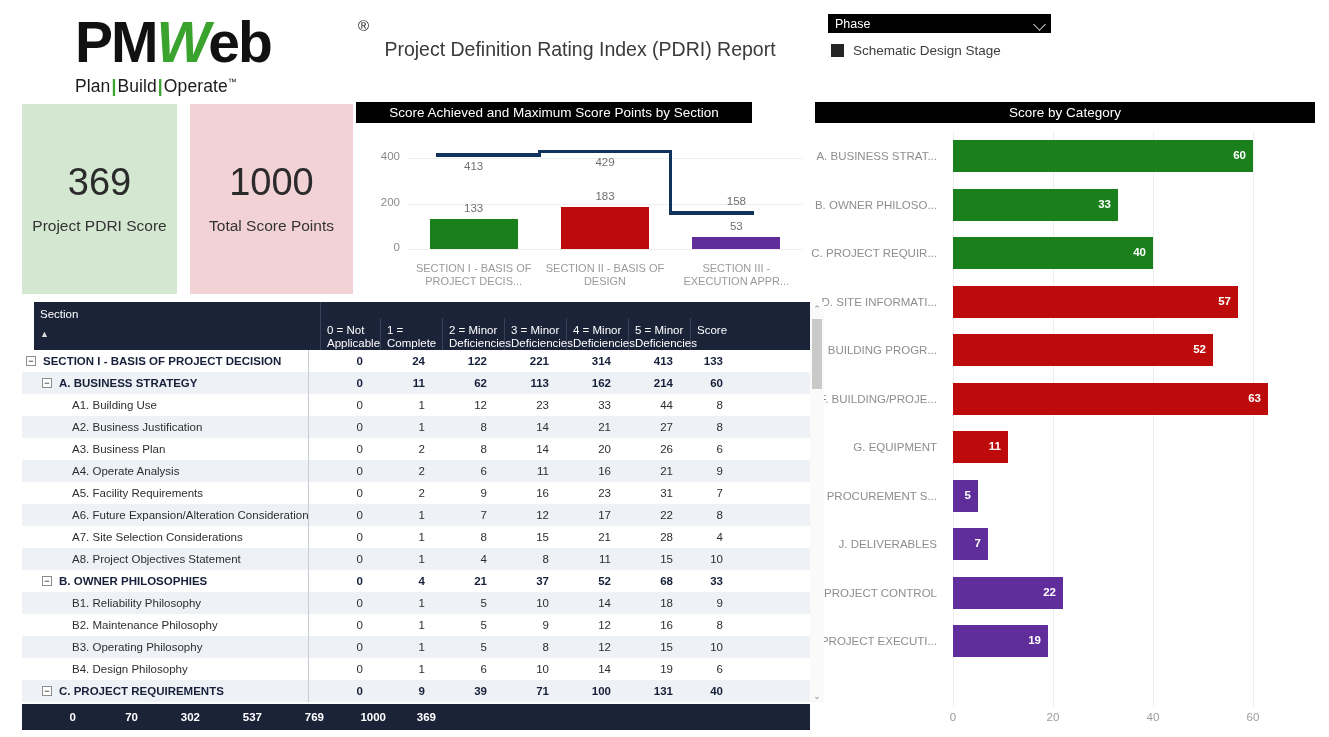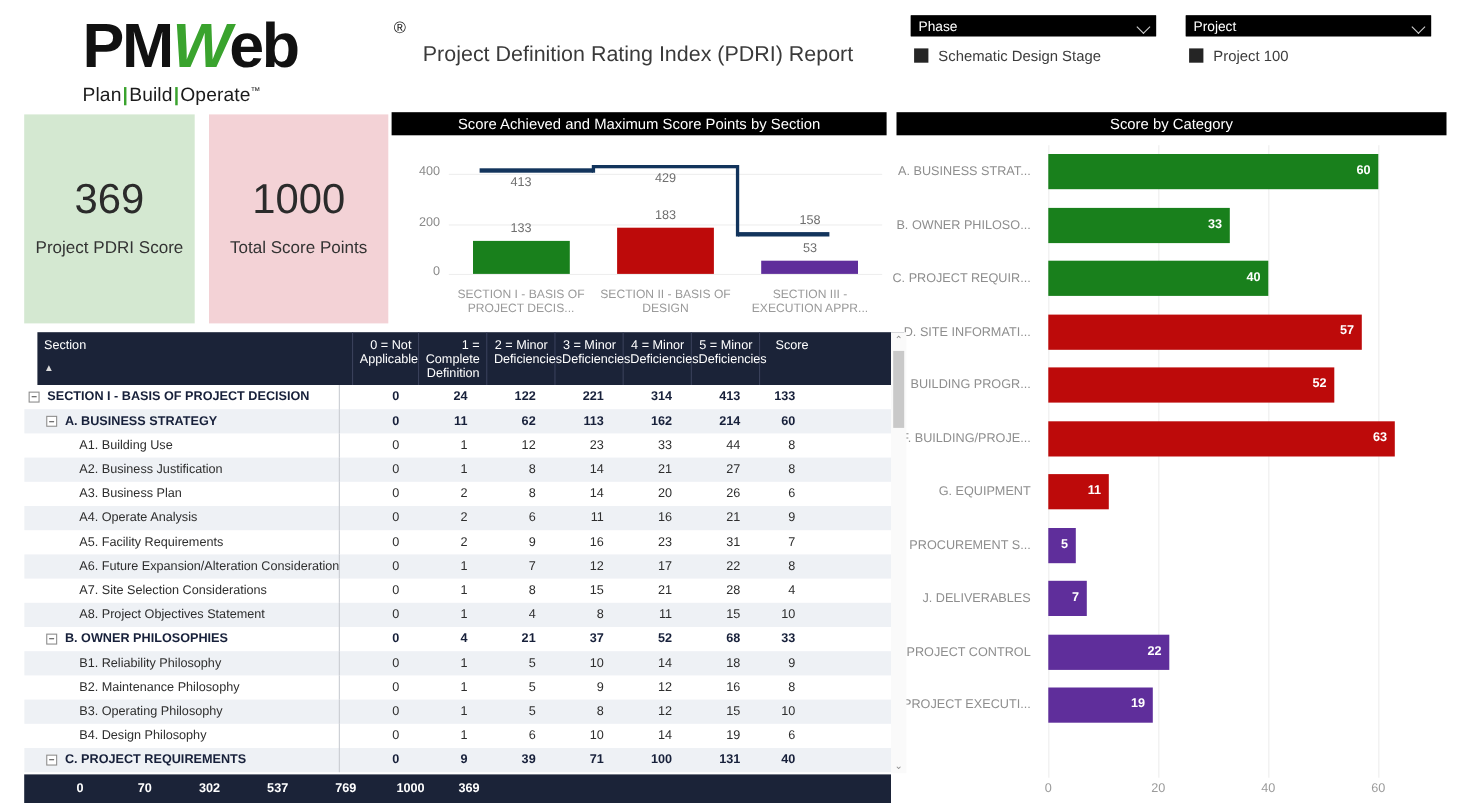--- a/index.html
+++ b/index.html
@@ -50,21 +50,21 @@
   .kpi.green { left: 22px; width: 155px; background: #d4e8d1; }
   .kpi.pink  { left: 190px; width: 163px; background: #f3d2d6; }
   .kpi-value { font-size: 38px; color: #2b2b2b; font-weight: 400; line-height: 1; }
   .kpi-label { font-size: 15.5px; color: #333; margin-top: 16px; }
 
   
   .panel-header {
     position: absolute; background: #000; color: #fff;
     font-size: 13.5px; text-align: center; height: 21px; line-height: 21px; font-weight: 400;
   }
-  .panel-header.combo { left: 356px; top: 102px; width: 450px; }
+  .panel-header.combo { left: 356px; top: 102px; width: 396px; }
   .panel-header.cat   { left: 815px; top: 102px; width: 500px; }
 
   
   .combo-chart { position: absolute; left: 356px; top: 124px; width: 450px; height: 172px; }
   .c-gridline { position: absolute; left: 52px; right: 4px; height: 1px; background: #eeeeee; }
   .c-ylabel { position: absolute; left: 0; width: 44px; text-align: right; font-size: 11.5px; color: #8a8a8a; }
   .c-bar { position: absolute; bottom: 0; }
   .c-datalabel { position: absolute; font-size: 11.5px; color: #6f6f6f; text-align: center; }
   .c-xlabel { position: absolute; font-size: 11px; color: #9a9a9a; text-align: center; line-height: 13px; }
   .c-line { position: absolute; background: #12345c; }
@@ -83,21 +83,21 @@
   .cat-val { position: absolute; right: 7px; top: 9px; font-size: 11.5px; color: #fff; font-weight: 700; }
 
   
   .tbl { position: absolute; left: 22px; top: 302px; width: 788px; height: 428px; }
   .tbl-head {
     position: absolute; left: 12px; top: 0; width: 788px; height: 48px;
     background: #1b2338; color: #fff; display: flex;
   }
   .th { font-size: 11.5px; line-height: 13px; padding: 6px 6px 0 6px; position: relative; }
   .th.sec { width: 287px; border-right: 1px solid #39405a; }
-  .th.num { width: 62px; text-align: right; border-right: 1px solid #39405a; }
+  .th.num { width: 62px; text-align: left; border-right: 1px solid #39405a; margin-top: 16px; }
   .th.w-not { width: 60px; }
   .th.w-scr { width: 50px; border-right: none; }
   .th .sortarrow { position: absolute; left: 6px; top: 26px; font-size: 9px; color: #dcdcdc; }
   .tbl-body { position: absolute; left: 0; top: 48px; width: 788px; height: 353px; overflow: hidden; background: #fff; }
   .trow { display: flex; height: 22px; align-items: center; font-size: 11.5px; color: #2e2e2e; }
   .trow.alt { background: #eef1f5; }
   .trow.grp { font-weight: 700; color: #17203a; }
   .tc { padding: 0 6px; }
   .tc.sec { width: 287px; border-right: 1px solid #c9ccd2; height: 22px; line-height: 22px;
             display: flex; align-items: center; white-space: nowrap; overflow: hidden; }
@@ -144,30 +144,20 @@
     <div class="slicer-head">
       <span>Phase</span>
       <span class="chev"></span>
     </div>
     <div class="slicer-item">
       <span class="slicer-box"></span>
       <span class="slicer-label">Schematic Design Stage</span>
     </div>
   </div>
 
-  <div class="slicer project">
-    <div class="slicer-head">
-      <span>Project</span>
-      <span class="chev"></span>
-    </div>
-    <div class="slicer-item">
-      <span class="slicer-box"></span>
-      <span class="slicer-label">Project 100</span>
-    </div>
-  </div>
 
   <div class="kpi green">
     <div class="kpi-value">369</div>
     <div class="kpi-label">Project PDRI Score</div>
   </div>
   <div class="kpi pink">
     <div class="kpi-value">1000</div>
     <div class="kpi-label">Total Score Points</div>
   </div>
 

